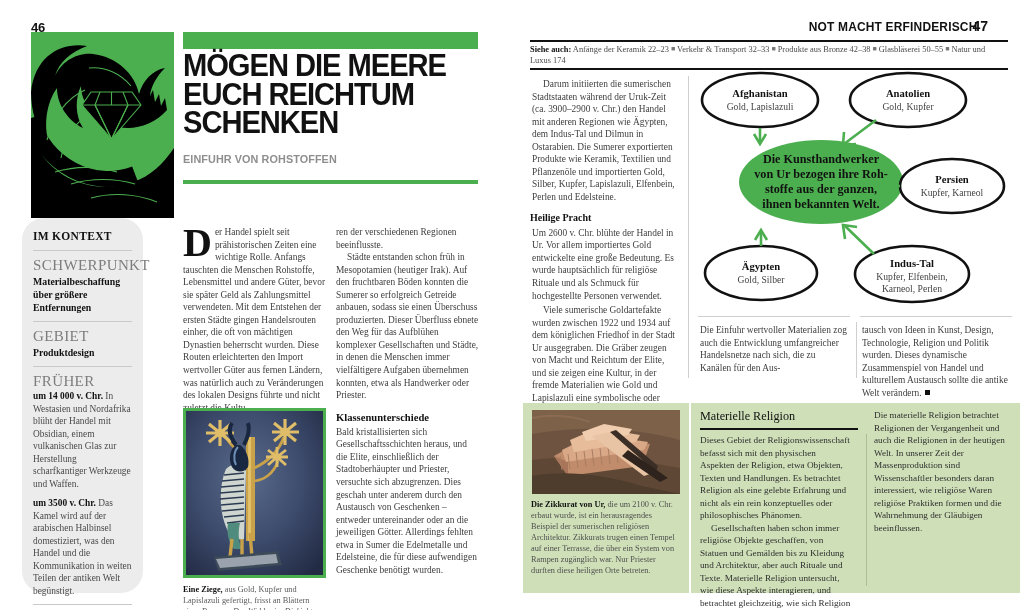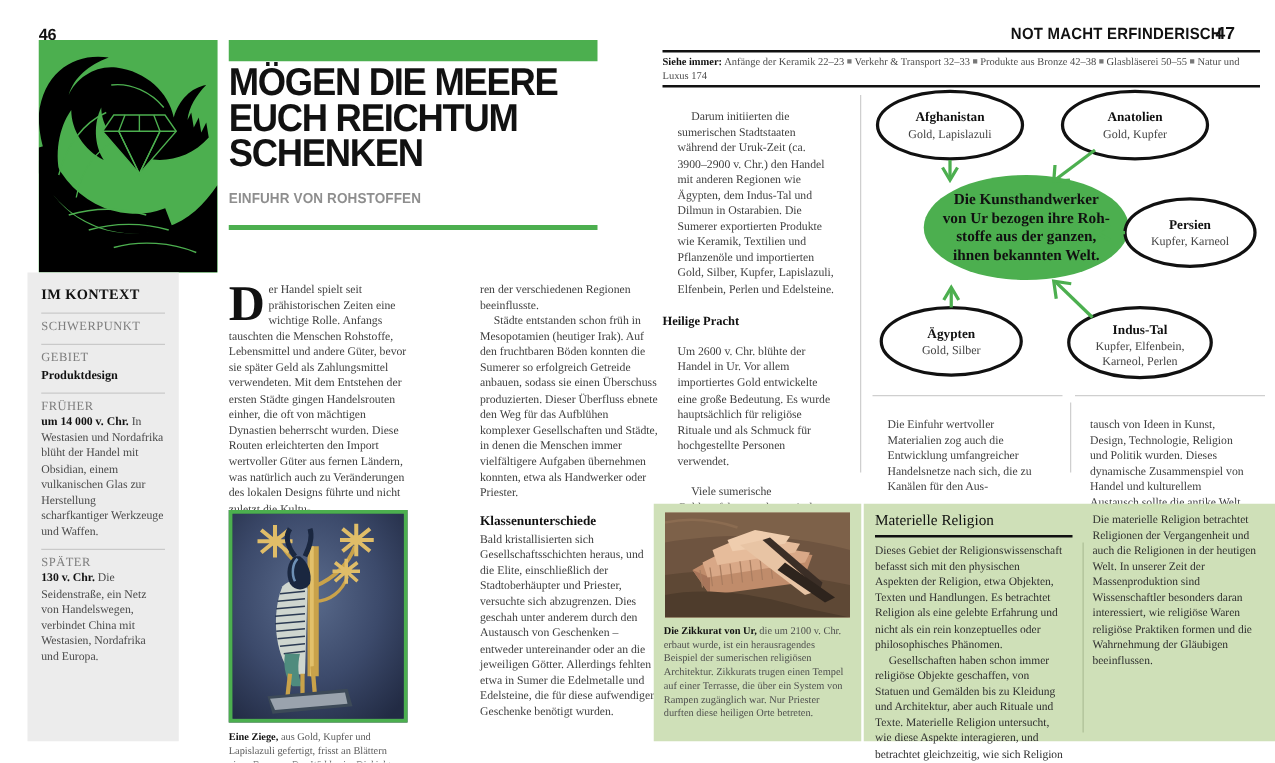--- a/index.html
+++ b/index.html
@@ -43,30 +43,30 @@
     color:#8e8e8e; text-transform:uppercase;
     transform: scaleX(0.94); transform-origin: left top;
   }
   .headline-bar-bot {
     position:absolute; left:183px; top:180px; width:295px; height:4px; background:#4caf4f;
   }
 
   
   .ctx {
     position:absolute; left:22px; top:218px; width:121px; height:375px;
-    background:#ececec; padding:12px 11px 10px 11px;
+    background:#ececec; padding:12px 11px 10px 11px;border-radius:22px;
   }
   .ctx h3 {
     margin:0 0 8px 0;
     font-family:"Liberation Serif","DejaVu Serif",serif;
     font-weight:bold; font-size:11.5px; color:#111; letter-spacing:0.3px;
   }
   .ctx .rule { height:1px; background:#c9c9c9; margin:7px 0 5px 0; }
   .ctx .lbl {
-    font-size:10px; color:#7d7d7d; letter-spacing:0.4px;
+    font-size:15px; color:#7d7d7d; letter-spacing:0.4px;
     font-family:"Liberation Serif","DejaVu Serif",serif; line-height:1.2;
   }
   .ctx .val {
     font-size:9.8px; color:#111; font-weight:bold; line-height:1.33; margin-top:1px;
   }
   .ctx p.body {
     margin:0 0 0 0; font-size:9.4px; line-height:1.33; color:#4a4a4a;
   }
   .ctx p.body + p.body { margin-top:7px; }
   .ctx p.body b { color:#111; }
@@ -117,21 +117,21 @@
     position:absolute; left:20px; top:44px; width:478px;
     font-size:8.4px; line-height:1.35; color:#4a4a4a;
   }
   .see-also b { color:#111; }
   .see-also .sep { color:#777; font-size:7px; vertical-align:1px; padding:0 2px; }
   .rh-rule2 { position:absolute; left:20px; top:68px; width:478px; height:2px; background:#111; }
 
   .rcol {
     position:absolute; font-size:9.4px; line-height:1.335; color:#3e3e3e;
   }
-  .rcol p { margin:12px;font-family:Liberation Serif, serif; }
+  .rcol p { margin:2px;font-family:Liberation Serif, serif; }
   .rcol p + p { text-indent:11px; }
   .rcol h4 { margin:8px 0 1px 0; font-size:10px; font-weight:bold; color:#111; }
   .vdiv { position:absolute; width:1px; background:#cfcfcf; }
   .hdiv { position:absolute; height:1px; background:#cfcfcf; }
 
   
   .diagram { position:absolute; left:688px; top:58px; width:332px; height:248px; }
   .diagram svg { display:block; }
 
   
@@ -211,37 +211,39 @@
       <div>SCHENKEN</div>
     </div>
 
     <div class="subhead">EINFUHR VON ROHSTOFFEN</div>
     <div class="headline-bar-bot"></div>
 
     <div class="ctx">
       <h3>IM KONTEXT</h3>
       <div class="rule"></div>
       <div class="lbl">SCHWERPUNKT</div>
+      <div class="val">Materialbeschaffung über größere Entfernungen</div>
       <div class="rule"></div>
       <div class="lbl">GEBIET</div>
       <div class="val">Produktdesign</div>
       <div class="rule"></div>
       <div class="lbl">FRÜHER</div>
       <p class="body"><b>um 14 000 v. Chr.</b><span> In Westasien und Nordafrika blüht der Handel mit Obsidian, einem vulkanischen Glas zur Herstellung scharfkantiger Werkzeuge und Waffen.</span></p>
+      <p class="body"><b>um 3500 v. Chr.</b><span> Das Kamel wird auf der arabischen Halbinsel domestiziert, was den Handel und die Kommunikation in weiten Teilen der antiken Welt begünstigt.</span></p>
       <div class="rule"></div>
       <div class="lbl">SPÄTER</div>
       <p class="body"><b>130 v. Chr.</b><span> Die Seidenstraße, ein Netz von Handelswegen, verbindet China mit Westasien, Nordafrika und Europa.</span></p>
     </div>
 
     <div class="lcol" style="left:183px; top:226px; width:143px;">
       <span class="dropcap">D</span>
       <p>er Handel spielt seit prähistorischen Zeiten eine wichtige Rolle. Anfangs tauschten die Menschen Rohstoffe, Lebensmittel und andere Güter, bevor sie später Geld als Zahlungsmittel verwendeten. Mit dem Entstehen der ersten Städte gingen Handelsrouten einher, die oft von mächtigen Dynastien beherrscht wurden. Diese Routen erleichterten den Import wertvoller Güter aus fernen Ländern, was natürlich auch zu Veränderungen des lokalen Designs führte und nicht zuletzt die Kultu-</p>
     </div>
 
-    <div class="lcol" style="left:336px; top:226px; width:143px;margin-left:48px;">
+    <div class="lcol" style="left:336px; top:226px; width:143px;">
       <p>ren der verschiedenen Regionen beeinflusste.</p>
       <p>Städte entstanden schon früh in Mesopotamien (heutiger Irak). Auf den fruchtbaren Böden konnten die Sumerer so erfolgreich Getreide anbauen, sodass sie einen Überschuss produzierten. Dieser Überfluss ebnete den Weg für das Aufblühen komplexer Gesellschaften und Städte, in denen die Menschen immer vielfältigere Aufgaben übernehmen konnten, etwa als Handwerker oder Priester.</p>
       <h4>Klassenunterschiede</h4>
       <p style="text-indent:0">Bald kristallisierten sich Gesellschaftsschichten heraus, und die Elite, einschließlich der Stadtoberhäupter und Priester, versuchte sich abzugrenzen. Dies geschah unter anderem durch den Austausch von Geschenken – entweder untereinander oder an die jeweiligen Götter. Allerdings fehlten etwa in Sumer die Edelmetalle und Edelsteine, die für diese aufwendigen Geschenke benötigt wurden.</p>
     </div>
 
     <div class="goat-frame">
       <svg viewBox="0 0 137 164" xmlns="http://www.w3.org/2000/svg" aria-hidden="true">
         <defs>
           <radialGradient id="bg" cx="45%" cy="40%" r="75%">
@@ -301,21 +303,21 @@
     </div>
   </div>
 
   <div class="page-right">
 
     <div class="running-head">NOT MACHT ERFINDERISCH</div>
     <div class="folio-right">47</div>
     <div class="rh-rule"></div>
 
     <div class="see-also">
-      <b>Siehe immer:</b>
+      <b>Siehe auch:</b>
       <span>Anfänge der Keramik 22–23</span><span class="sep">■</span><span>Verkehr &amp; Transport 32–33</span><span class="sep">■</span><span>Produkte aus Bronze 42–38</span><span class="sep">■</span><span>Glasbläserei 50–55</span><span class="sep">■</span><span>Natur und Luxus 174</span>
     </div>
     <div class="rh-rule2"></div>
 
     <div class="rcol" style="left:20px; top:76px; width:150px;">
       <p style="text-indent:11px">Darum initiierten die sumerischen Stadtstaaten während der Uruk-Zeit (ca. 3900–2900 v. Chr.) den Handel mit anderen Regionen wie Ägypten, dem Indus-Tal und Dilmun in Ostarabien. Die Sumerer exportierten Produkte wie Keramik, Textilien und Pflanzenöle und importierten Gold, Silber, Kupfer, Lapislazuli, Elfenbein, Perlen und Edelsteine.</p>
       <h4>Heilige Pracht</h4>
       <p style="text-indent:0">Um 2600 v. Chr. blühte der Handel in Ur. Vor allem importiertes Gold entwickelte eine große Bedeutung. Es wurde hauptsächlich für religiöse Rituale und als Schmuck für hochgestellte Personen verwendet.</p>
       <p>Viele sumerische Goldartefakte wurden zwischen 1922 und 1934 auf dem königlichen Friedhof in der Stadt Ur ausgegraben. Die Gräber zeugen von Macht und Reichtum der Elite, und sie zeigen eine Kultur, in der fremde Materialien wie Gold und Lapislazuli eine symbolische oder nahezu heilige Bedeutung hatten. Diese Materialien wurden von sumerischen Kunsthandwerkern verwendet, um außerordentlich raffinierte</p>
     </div>

